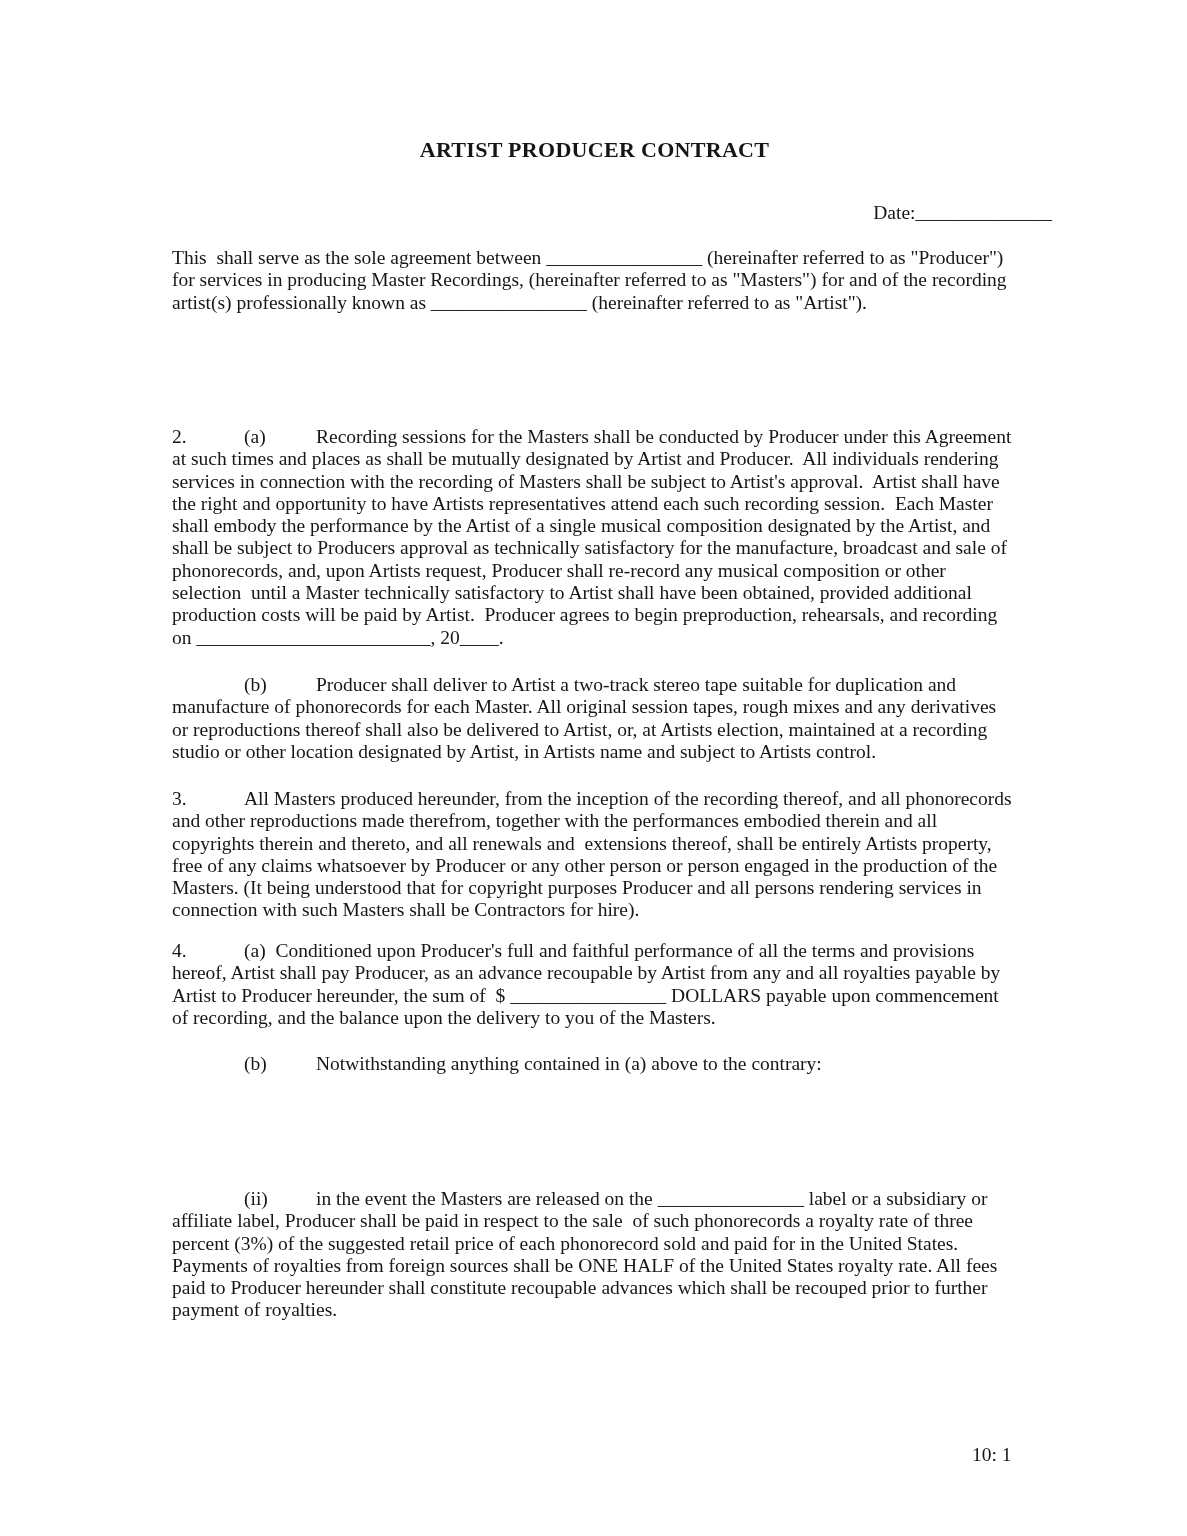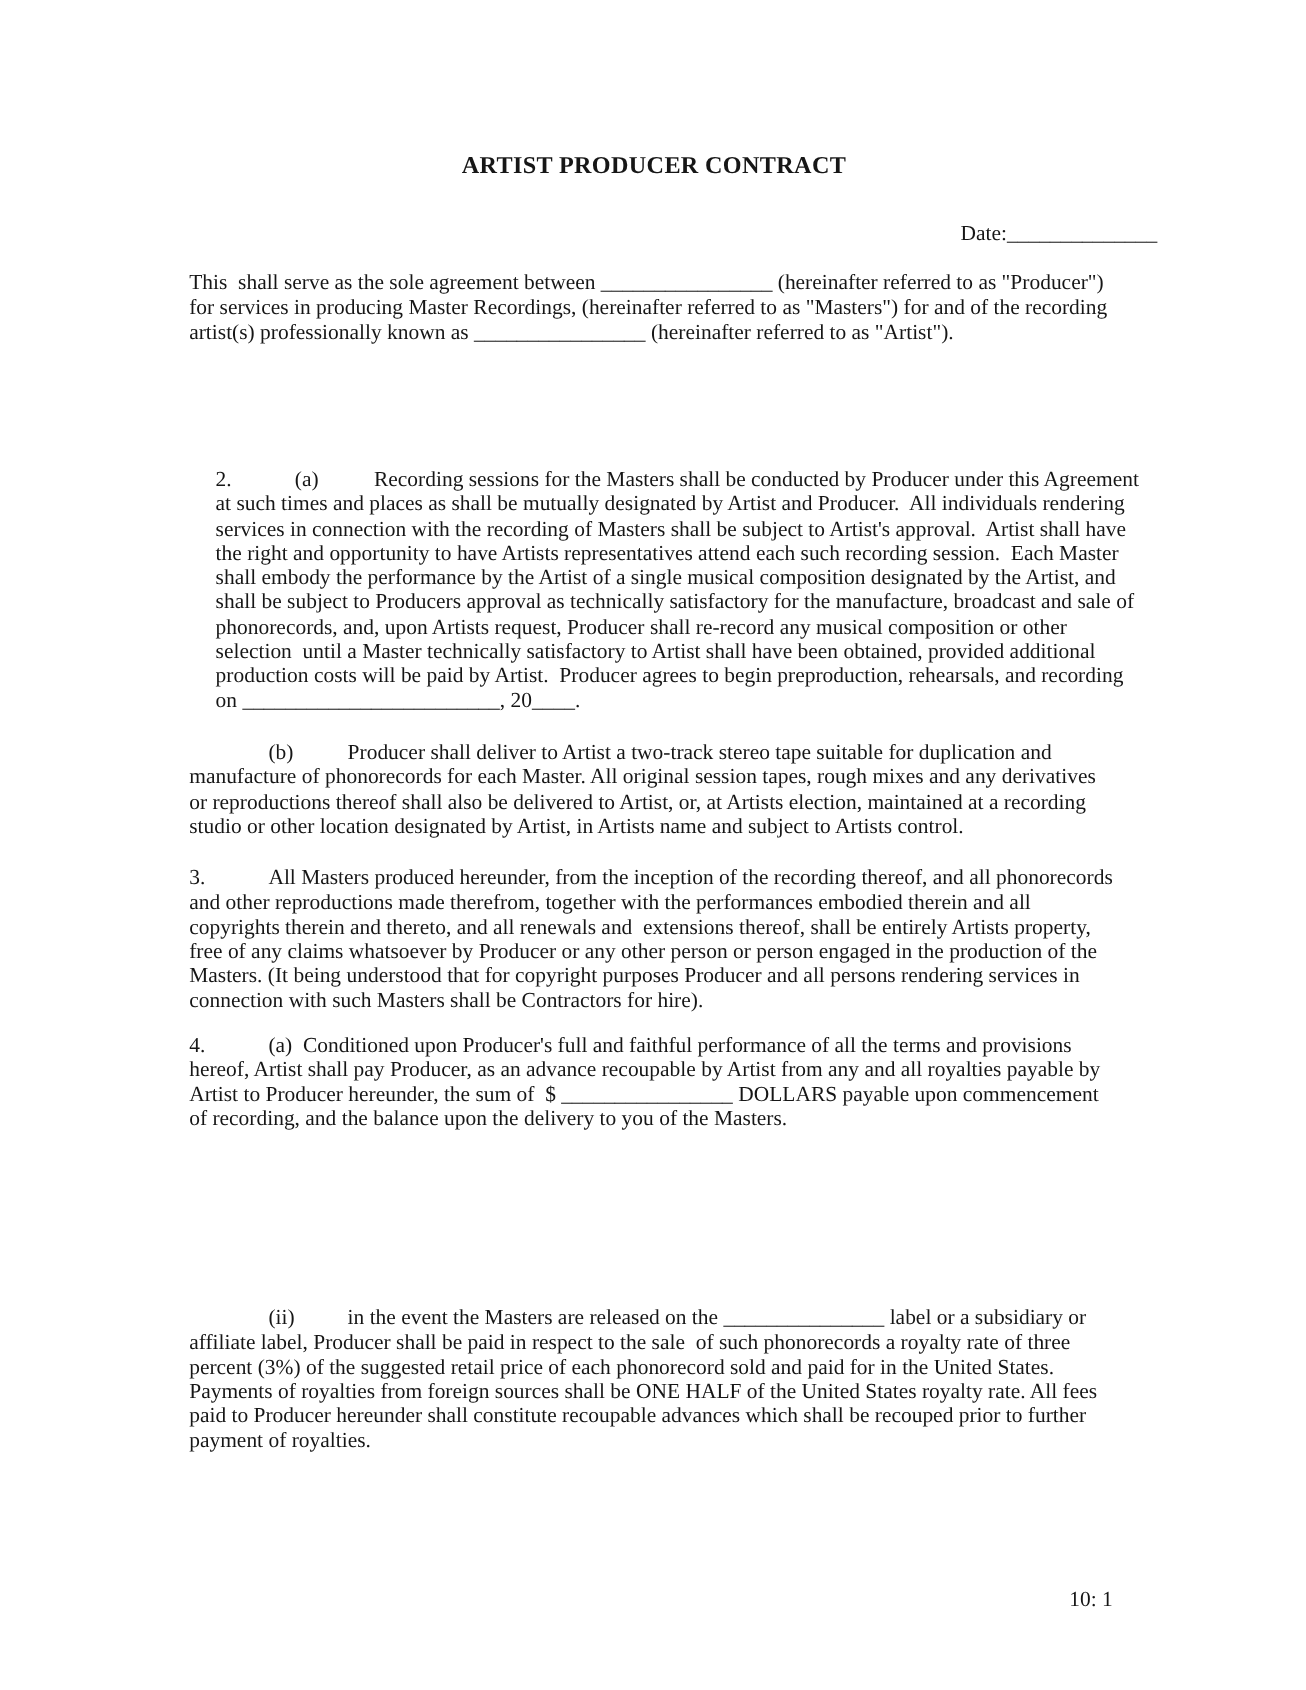--- a/index.html
+++ b/index.html
@@ -44,21 +44,21 @@
 
   <div class="doc-title" style="top:139px;">ARTIST PRODUCER CONTRACT</div>
 
   <div class="para" style="top:202px;text-align:right;">Date:______________</div>
 
   <div class="para" style="top:247px;">This  shall serve as the sole agreement between ________________ (hereinafter referred to as "Producer")
 for services in producing Master Recordings, (hereinafter referred to as "Masters") for and of the recording
 artist(s) professionally known as ________________ (hereinafter referred to as "Artist").</div>
 
 
-  <div class="para" style="top:426px;margin-left:24px;">2.	(a)	Recording sessions for the Masters shall be conducted by Producer under this Agreement
+  <div class="para" style="top:426px;">2.	(a)	Recording sessions for the Masters shall be conducted by Producer under this Agreement
 at such times and places as shall be mutually designated by Artist and Producer.  All individuals rendering
 services in connection with the recording of Masters shall be subject to Artist's approval.  Artist shall have
 the right and opportunity to have Artists representatives attend each such recording session.  Each Master
 shall embody the performance by the Artist of a single musical composition designated by the Artist, and
 shall be subject to Producers approval as technically satisfactory for the manufacture, broadcast and sale of
 phonorecords, and, upon Artists request, Producer shall re-record any musical composition or other
 selection  until a Master technically satisfactory to Artist shall have been obtained, provided additional
 production costs will be paid by Artist.  Producer agrees to begin preproduction, rehearsals, and recording
 on ________________________, 20____.</div>
 
@@ -72,20 +72,21 @@
 copyrights therein and thereto, and all renewals and  extensions thereof, shall be entirely Artists property,
 free of any claims whatsoever by Producer or any other person or person engaged in the production of the
 Masters. (It being understood that for copyright purposes Producer and all persons rendering services in
 connection with such Masters shall be Contractors for hire).</div>
 
   <div class="para" style="top:940px;">4.	(a)  Conditioned upon Producer's full and faithful performance of all the terms and provisions
 hereof, Artist shall pay Producer, as an advance recoupable by Artist from any and all royalties payable by
 Artist to Producer hereunder, the sum of  $ ________________ DOLLARS payable upon commencement
 of recording, and the balance upon the delivery to you of the Masters.</div>
 
+  <div class="para" style="top:1053px;">	(b)	Notwithstanding anything contained in (a) above to the contrary:</div>
 
 
   <div class="para" style="top:1188px;">	(ii)	in the event the Masters are released on the _______________ label or a subsidiary or
 affiliate label, Producer shall be paid in respect to the sale  of such phonorecords a royalty rate of three
 percent (3%) of the suggested retail price of each phonorecord sold and paid for in the United States.
 Payments of royalties from foreign sources shall be ONE HALF of the United States royalty rate. All fees
 paid to Producer hereunder shall constitute recoupable advances which shall be recouped prior to further
 payment of royalties.</div>
 
   <div class="page-number" style="left:972px; top:1444px;">10: 1</div>

